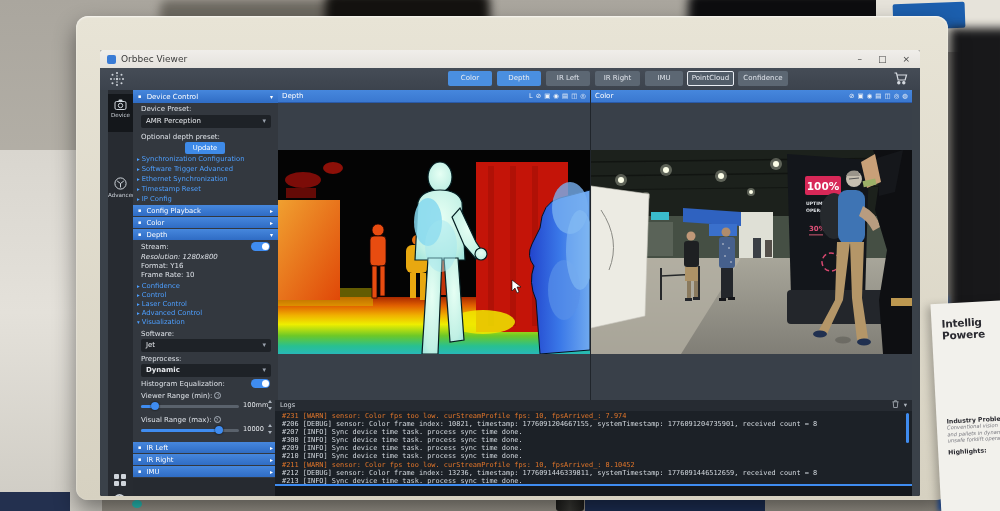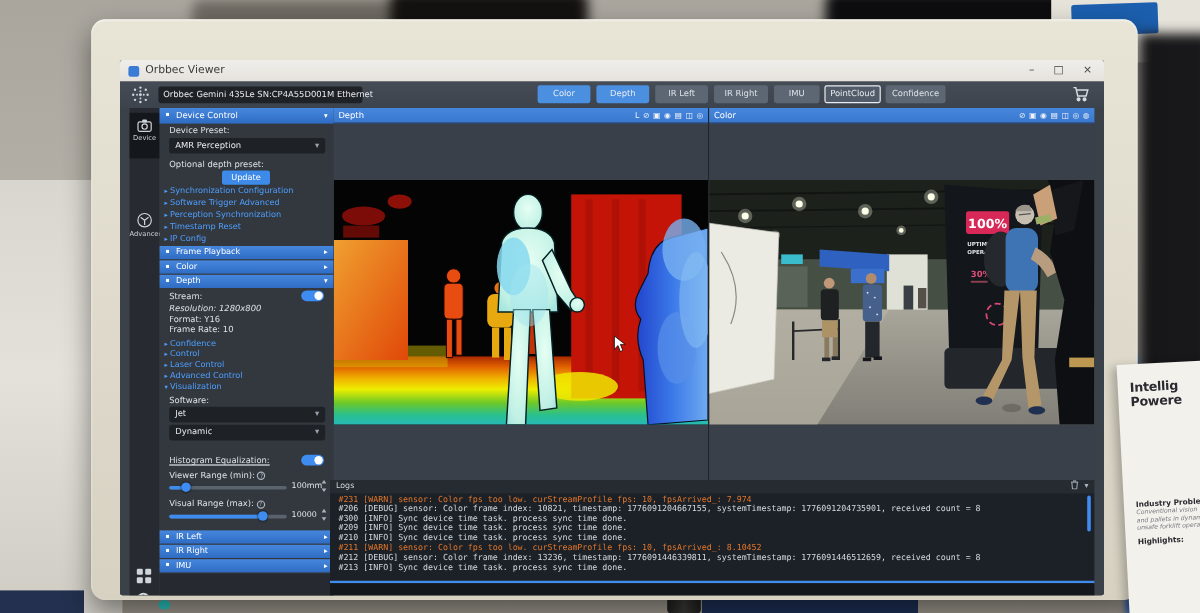--- a/index.html
+++ b/index.html
@@ -135,24 +135,20 @@
               <circle cx="3.5" cy="12.2" r="1"></circle>
               <circle cx="2" cy="8" r="1"></circle>
               <circle cx="3.5" cy="3.8" r="1"></circle>
             <circle cx="8" cy="8" r="1.2"></circle>
               <circle cx="8" cy="5" r=".8"></circle>
               <circle cx="10.8" cy="8" r=".8"></circle>
               <circle cx="8" cy="11" r=".8"></circle>
               <circle cx="5.2" cy="8" r=".8"></circle>
           </g>
         </svg>
-        <div class="devsel">
-          <span>Orbbec Gemini 435Le SN:CP4A55D001M Ethernet</span>
-          <span class="caret">▾</span>
-        </div>
         <div class="tbtn active" style="left:348px;width:44px;">Color</div>
         <div class="tbtn active" style="left:397px;width:44px;">Depth</div>
         <div class="tbtn idle" style="left:446px;width:44px;">IR Left</div>
         <div class="tbtn idle" style="left:495px;width:45px;">IR Right</div>
         <div class="tbtn idle" style="left:545px;width:38px;">IMU</div>
         <div class="tbtn selected" style="left:587px;width:47px;">PointCloud</div>
         <div class="tbtn idle" style="left:638px;width:50px;">Confidence</div>
         <svg class="cart" width="15" height="15" viewBox="0 0 15 15">
           <g stroke="#d7dce2" stroke-width="1.2" fill="none">
             <path d="M1.5 2h2l1.6 7h7l1.4-5H4"></path>
@@ -199,27 +195,27 @@
         <div class="sb-label" style="top:15px;">Device Preset:</div>
         <div class="sb-dd" style="top:25px;">
           <span>AMR Perception</span>
           <span class="caret">▾</span>
         </div>
         <div class="sb-label" style="top:43px;">Optional depth preset:</div>
         <div class="upd" style="top:52px;">Update</div>
 
         <div class="sb-link" style="top:65px;"><span class="lk-arrow">▸</span><span>Synchronization Configuration</span></div>
         <div class="sb-link" style="top:75px;"><span class="lk-arrow">▸</span><span>Software Trigger Advanced</span></div>
-        <div class="sb-link" style="top:85px;"><span class="lk-arrow">▸</span><span>Perception Synchronization</span></div>
+        <div class="sb-link" style="top:85px;"><span class="lk-arrow">▸</span><span>Ethernet Synchronization</span></div>
         <div class="sb-link" style="top:95px;"><span class="lk-arrow">▸</span><span>Timestamp Reset</span></div>
         <div class="sb-link" style="top:105px;"><span class="lk-arrow">▸</span><span>IP Config</span></div>
 
         <div class="sb-bar" style="top:115px;">
           <span class="sb-bullet">▪</span>
-          <span>Frame Playback</span>
+          <span>Config Playback</span>
           <span class="sb-arrow">▸</span>
         </div>
         <div class="sb-bar" style="top:127px;">
           <span class="sb-bullet">▪</span>
           <span>Color</span>
           <span class="sb-arrow">▸</span>
         </div>
         <div class="sb-bar" style="top:139px;">
           <span class="sb-bullet">▪</span>
           <span>Depth</span>
@@ -239,25 +235,25 @@
         <div class="sb-link" style="top:210px;"><span class="lk-arrow">▸</span><span>Laser Control</span></div>
         <div class="sb-link" style="top:219px;"><span class="lk-arrow">▸</span><span>Advanced Control</span></div>
         <div class="sb-link" style="top:228px;"><span class="lk-arrow">▾</span><span>Visualization</span></div>
 
         <div class="sb-label" style="top:240px;">Software:</div>
         <div class="sb-dd" style="top:249px;">
           <span>Jet</span>
           <span class="caret">▾</span>
         </div>
         <div class="sb-label" style="top:265px;">Preprocess:</div>
-        <div class="sb-dd" style="top:264px;">
+        <div class="sb-dd" style="top:274px;font-weight:bold;">
           <span>Dynamic</span>
           <span class="caret">▾</span>
         </div>
-        <div class="sb-label" style="top:290px;text-decoration:underline;">Histogram Equalization:</div>
+        <div class="sb-label" style="top:290px;">Histogram Equalization:</div>
         <div class="toggle" style="left:118px;top:289px;">
             <i></i>
           </div>
 
         <div class="sb-label" style="top:302px;">
           <span>Viewer Range (min):</span><span class="qmark">?</span>
         </div>
         <div class="slider" style="top:315px;">
           <span class="fill" style="width:14px;"></span>
             <span class="knob" style="left:10px;"></span>
@@ -503,20 +499,21 @@
         <span class="hico">▾</span>
         <span class="hico">
           <svg width="7" height="8" viewBox="0 0 7 8">
               <path d="M.5 1.8h6M2.5 1.5v-.8h2v.8M1.2 1.8l.5 5.7h3.6l.5-5.7" stroke="#aeb5bd" stroke-width=".8" fill="none"></path>
             </svg>
         </span>
       </div>
       <div class="logs-body">
         <div class="log-line warn">#231 [WARN] sensor: Color fps too low. curStreamProfile fps: 10, fpsArrived_: 7.974</div>
         <div class="log-line debug">#206 [DEBUG] sensor: Color frame index: 10821, timestamp: 1776091204667155, systemTimestamp: 1776091204735901, received count = 8</div>
+        <div class="log-line info">#207 [INFO] Sync device time task. process sync time done.</div>
         <div class="log-line info">#300 [INFO] Sync device time task. process sync time done.</div>
         <div class="log-line info">#209 [INFO] Sync device time task. process sync time done.</div>
         <div class="log-line info">#210 [INFO] Sync device time task. process sync time done.</div>
         <div class="log-line warn">#211 [WARN] sensor: Color fps too low. curStreamProfile fps: 10, fpsArrived_: 8.10452</div>
         <div class="log-line debug">#212 [DEBUG] sensor: Color frame index: 13236, timestamp: 1776091446339811, systemTimestamp: 1776091446512659, received count = 8</div>
         <div class="log-line info">#213 [INFO] Sync device time task. process sync time done.</div>
       </div>
       <div class="logs-sb"></div>
       <div class="logs-bot"></div>
       <div class="under-logs"></div>

